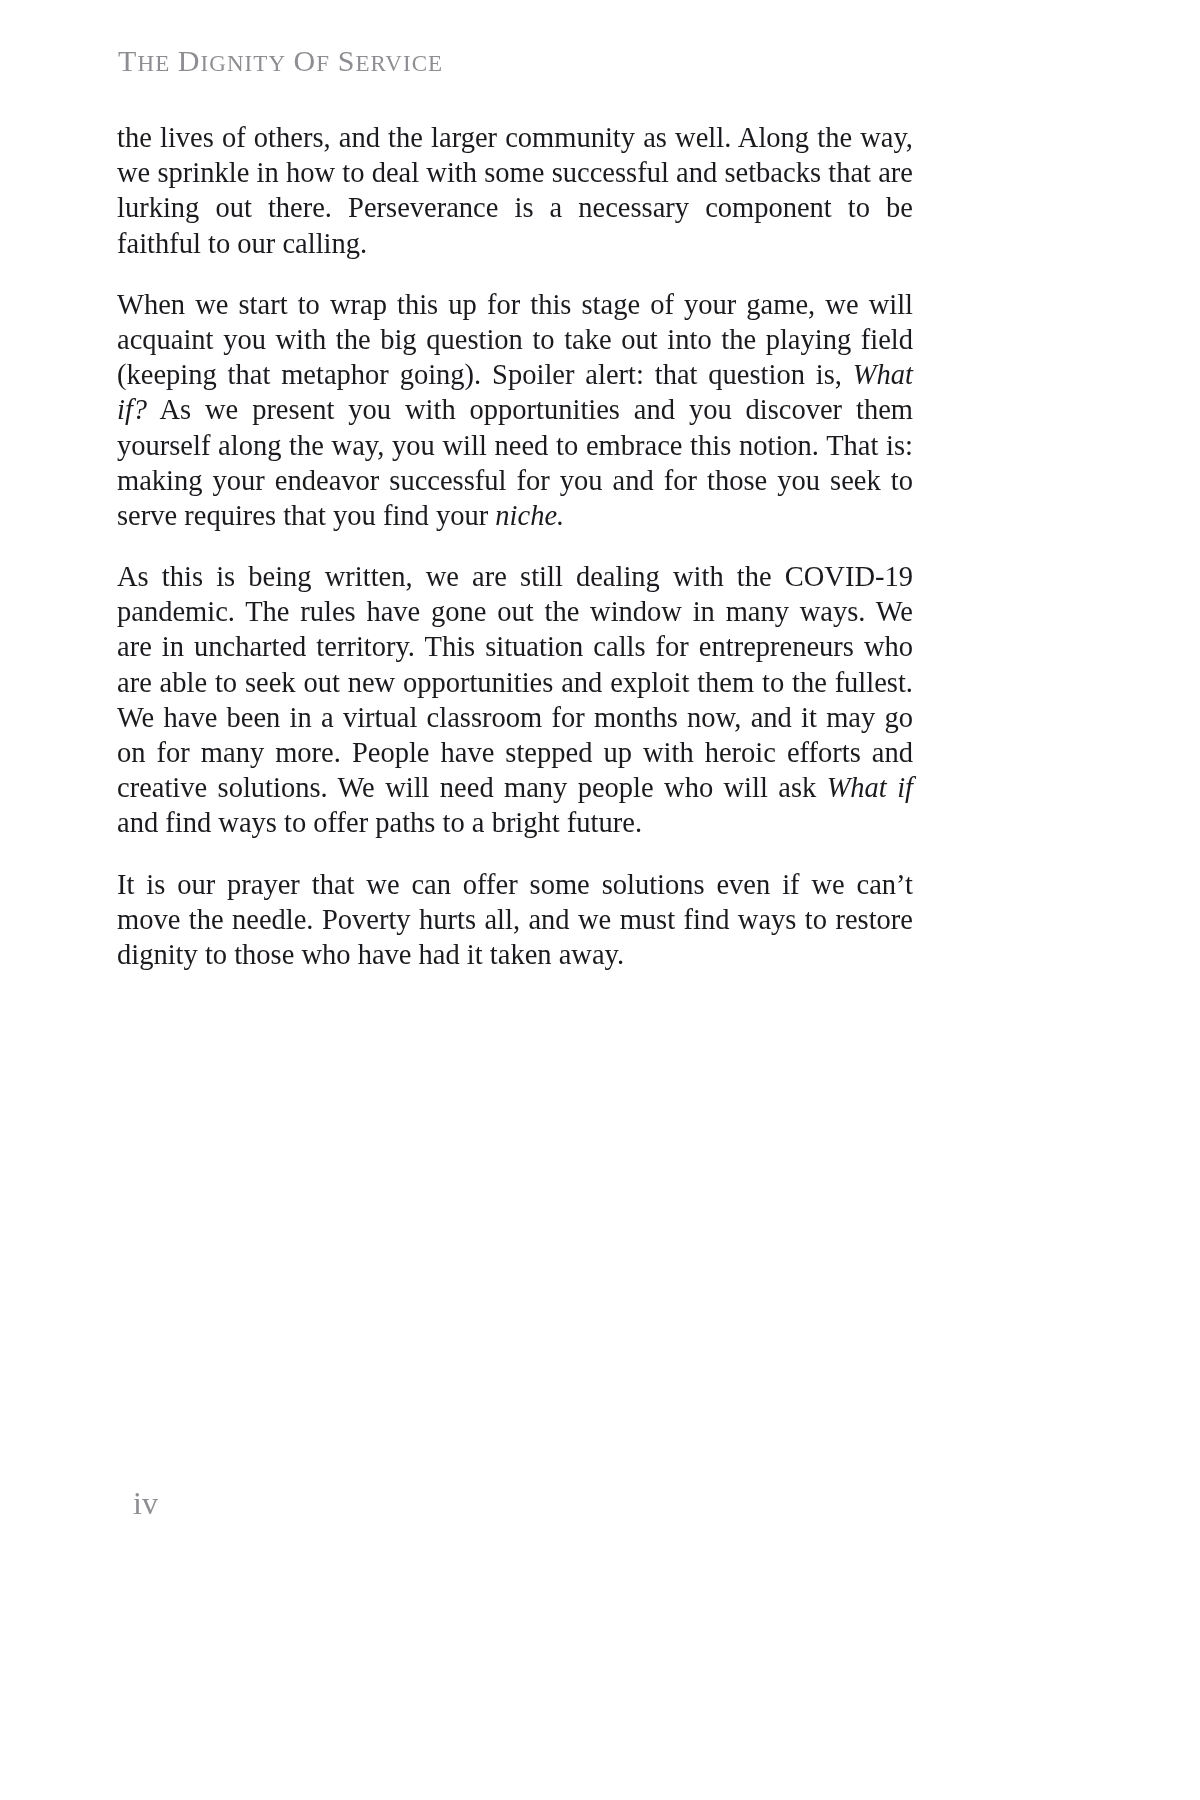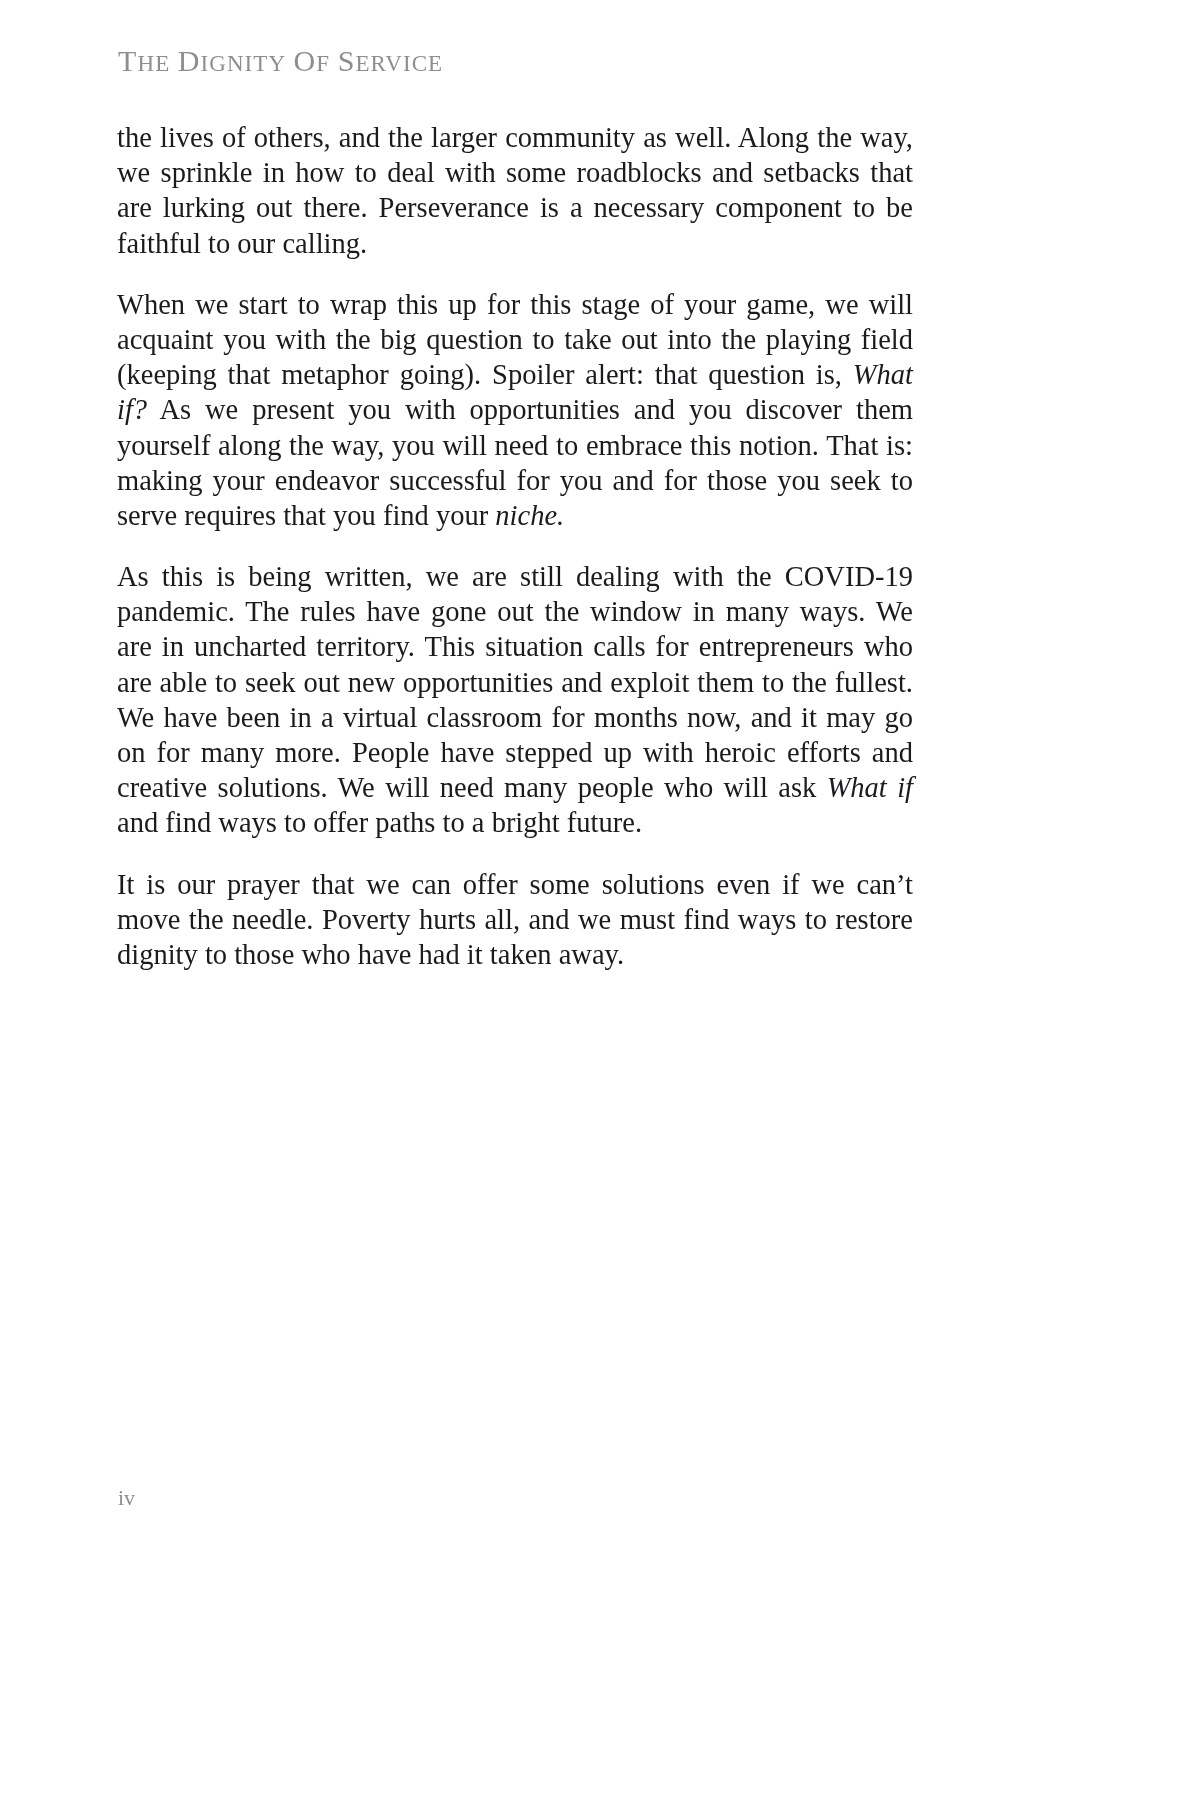--- a/index.html
+++ b/index.html
@@ -57,39 +57,39 @@
     line-height: 1.235;
     color: #1b1b1f;
     hyphens: none;
   }
   .para:last-child { margin-bottom: 4px; }
   .para em { font-style: italic; }
 
   
   .folio {
     position: absolute;
-    left: 118px;
+    left: 133px;
     top: 1487px;
     color: #8e8e92;
-    font-size: 22px;
+    font-size: 32px;
     line-height: 1;
     font-style: normal;
   }
 </style>
 </head>
 <body>
 
 <div class="page">
 
   <div class="running-head">
     <span id="running-head-slot"><span class="sc-cap">T</span><span class="sc-rest">HE</span> <span class="sc-cap">D</span><span class="sc-rest">IGNITY</span> <span class="sc-cap">O</span><span class="sc-rest">F</span> <span class="sc-cap">S</span><span class="sc-rest">ERVICE</span></span>
   </div>
 
   <div class="textblock" id="textblock">
-    <p class="para">the lives of others, and the larger community as well. Along the way, we sprinkle in how to deal with some roadblocks and setbacks that are lurking out there. Perseverance is a necessary component to be faithful to our calling.</p>
+    <p class="para">the lives of others, and the larger community as well. Along the way, we sprinkle in how to deal with some successful and setbacks that are lurking out there. Perseverance is a necessary component to be faithful to our calling.</p>
     <p class="para">When we start to wrap this up for this stage of your game, we will acquaint you with the big question to take out into the playing field (keeping that metaphor going). Spoiler alert: that question is, <em>What if?</em> As we present you with opportunities and you discover them yourself along the way, you will need to embrace this notion. That is: making your endeavor successful for you and for those you seek to serve requires that you find your <em>niche.</em></p>
     <p class="para">As this is being written, we are still dealing with the COVID-19 pandemic. The rules have gone out the window in many ways. We are in uncharted territory. This situation calls for entrepreneurs who are able to seek out new opportunities and exploit them to the fullest. We have been in a virtual classroom for months now, and it may go on for many more. People have stepped up with heroic efforts and creative solutions. We will need many people who will ask <em>What if</em> and find ways to offer paths to a bright future.</p>
     <p class="para">It is our prayer that we can offer some solutions even if we can’t move the needle. Poverty hurts all, and we must find ways to restore dignity to those who have had it taken away.</p>
   </div>
 
   <div class="folio">iv</div>
 
 </div>
 
 </body></html>

